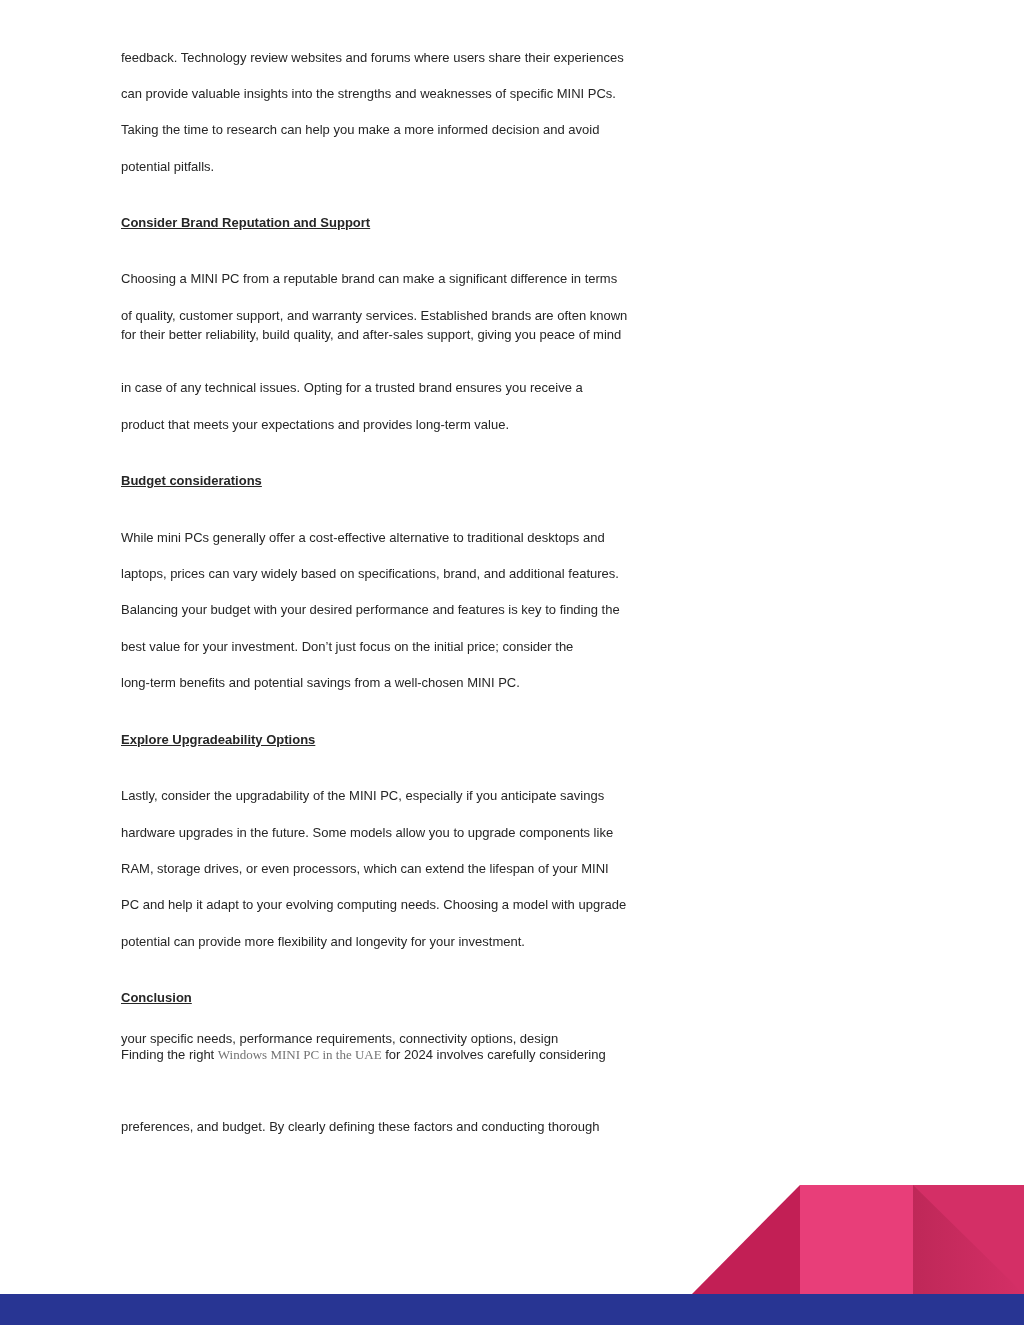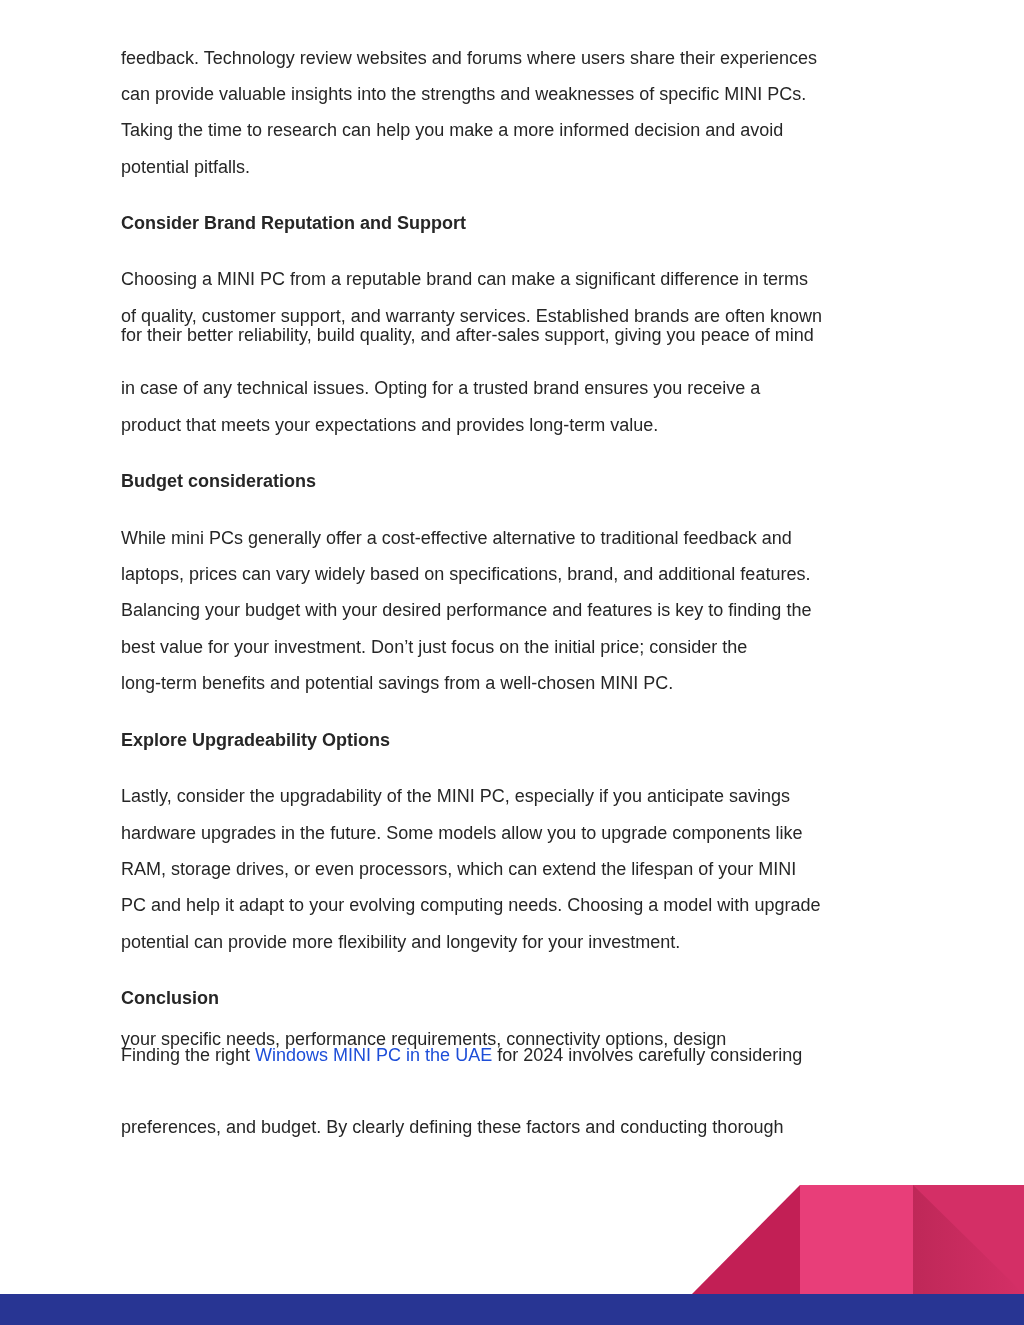--- a/index.html
+++ b/index.html
@@ -1,42 +1,42 @@
 <!DOCTYPE html>
 <html><head>
 <meta charset="utf-8">
 <style>
   html, body { margin: 0; padding: 0; }
   body { width: 1024px; height: 1325px; position: relative; background: #ffffff; overflow: hidden;
          font-family: "Liberation Sans", sans-serif; color: #262626; }
   .content { position: absolute; left: 121px; top: 40px; width: 800px; }
-  .line { position: absolute; left: 0; font-size: 18px; white-space: nowrap; line-height: 36px; height: 36px; }
-  .heading { font-weight: bold; }
-  .link { color: #1d4ed8; text-decoration: none; }
+  .line { position: absolute; left: 0; font-size: 13px; white-space: nowrap; line-height: 36px; height: 36px; }
+  .heading { font-weight: bold; text-decoration: underline; }
+  .link { color: #737373; text-decoration: none; font-family: Liberation Serif, serif; }
   .deco { position: absolute; left: 0; top: 0; width: 1024px; height: 1325px; pointer-events: none; }
 </style>
 </head>
 <body>
 
 <div class="content">
 
   <div class="line" style="top:0px">feedback. Technology review websites and forums where users share their experiences</div>
   <div class="line" style="top:36px">can provide valuable insights into the strengths and weaknesses of specific MINI PCs.</div>
   <div class="line" style="top:72px">Taking the time to research can help you make a more informed decision and avoid</div>
   <div class="line" style="top:109px">potential pitfalls.</div>
 
   <div class="line heading" style="top:165px">Consider Brand Reputation and Support</div>
   <div class="line" style="top:221px">Choosing a MINI PC from a reputable brand can make a significant difference in terms</div>
   <div class="line" style="top:258px">of quality, customer support, and warranty services. Established brands are often known</div>
   <div class="line" style="top:277px">for their better reliability, build quality, and after-sales support, giving you peace of mind</div>
   <div class="line" style="top:330px">in case of any technical issues. Opting for a trusted brand ensures you receive a</div>
   <div class="line" style="top:367px">product that meets your expectations and provides long-term value.</div>
 
   <div class="line heading" style="top:423px">Budget considerations</div>
-  <div class="line" style="top:480px">While mini PCs generally offer a cost-effective alternative to traditional feedback and</div>
+  <div class="line" style="top:480px">While mini PCs generally offer a cost-effective alternative to traditional desktops and</div>
   <div class="line" style="top:516px">laptops, prices can vary widely based on specifications, brand, and additional features.</div>
   <div class="line" style="top:552px">Balancing your budget with your desired performance and features is key to finding the</div>
   <div class="line" style="top:589px">best value for your investment. Don’t just focus on the initial price; consider the</div>
   <div class="line" style="top:625px">long-term benefits and potential savings from a well-chosen MINI PC.</div>
 
   <div class="line heading" style="top:682px">Explore Upgradeability Options</div>
   <div class="line" style="top:738px">Lastly, consider the upgradability of the MINI PC, especially if you anticipate savings</div>
   <div class="line" style="top:775px">hardware upgrades in the future. Some models allow you to upgrade components like</div>
   <div class="line" style="top:811px">RAM, storage drives, or even processors, which can extend the lifespan of your MINI</div>
   <div class="line" style="top:847px">PC and help it adapt to your evolving computing needs. Choosing a model with upgrade</div>

